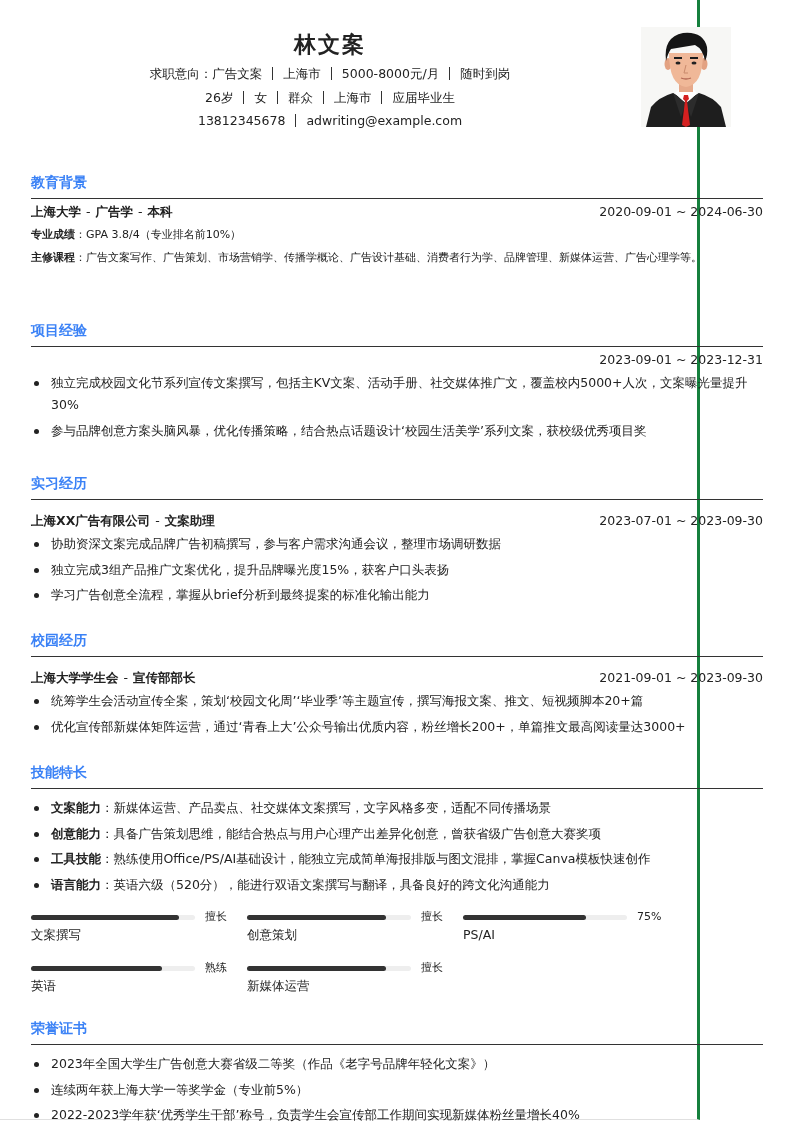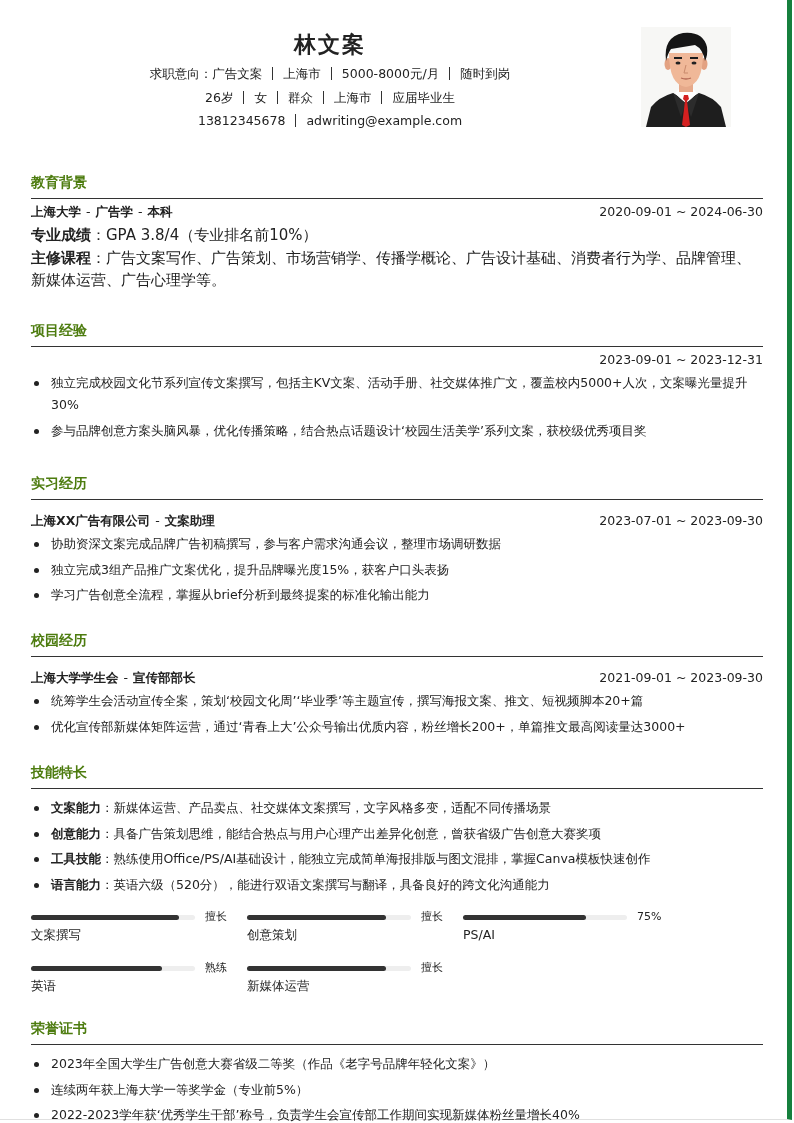--- a/index.html
+++ b/index.html
@@ -5,43 +5,43 @@
   html, body { margin: 0; padding: 0; }
   body {
     width: 794px; height: 1123px; overflow: hidden;
     background: #ffffff;
     font-family: "DejaVu Sans", "Liberation Sans", sans-serif;
     color: #222222;
     font-size: 12.5px;
     position: relative;
   }
   .page {
-    position: absolute; left: 0; top: 0; width: 792px; height: 1120px;
-    border-right: 5px solid #15803d; border-bottom: 1px solid #e0e0e0;
+    position: absolute; left: 0; top: 0; width: 700px; height: 1120px;
+    border-right: 3px solid #15803d; border-bottom: 1px solid #e0e0e0;
     box-sizing: border-box;
   }
   .header { position: absolute; left: 0; top: 28px; width: 660px; text-align: center; }
   .name { font-size: 22px; font-weight: bold; letter-spacing: 2px; color: #222; margin-left: 0px; height: 34px; line-height: 34px; }
   .info-line { font-size: 12.5px; line-height: 23.5px; color: #222; }
   .info-line .sep { display: inline-block; width: 1px; height: 13px; background: #333; margin: 0 10px; vertical-align: -2px; }
   .photo {
     position: absolute; left: 641px; top: 27px; width: 90px; height: 100px;
     background: #f7f7f5; overflow: hidden;
   }
   .section { position: absolute; left: 31px; width: 732px; }
   .sec-title {
-    font-size: 14px; font-weight: bold; color: #4d7c0f;
+    font-size: 14px; font-weight: bold; color: #3b82f6;
     height: 28px; line-height: 24px;
     border-bottom: 1.5px solid #333;
   }
   .row { position: relative; height: 25px; line-height: 25px; font-size: 12.5px; }
   .row .left { font-weight: bold; }
   .row .left .dash { font-weight: normal; margin: 0 5px; }
   .row .right { position: absolute; right: 0; top: 0; }
-  .line { font-size: 15px; line-height: 22.5px; }
+  .line { font-size: 11px; line-height: 22.5px; }
   .line b { font-weight: bold; }
   ul.bullets { list-style: none; margin: 0; padding: 0; }
   ul.bullets li { position: relative; padding-left: 20px; line-height: 22px; margin-bottom: 3.5px; font-size: 12.5px; }
   ul.bullets li::before {
     content: ""; position: absolute; left: 3px; top: 9px; width: 5px; height: 5px; border-radius: 50%; background: #222;
   }
   ul.bullets li b { font-weight: bold; }
   .bars { position: absolute; left: 31px; width: 740px; }
   .bar-item { position: absolute; width: 200px; height: 40px; }
   .bar-track { position: absolute; left: 0; top: 8px; width: 164px; height: 5px; background: #eeeeee; border-radius: 3px; }

